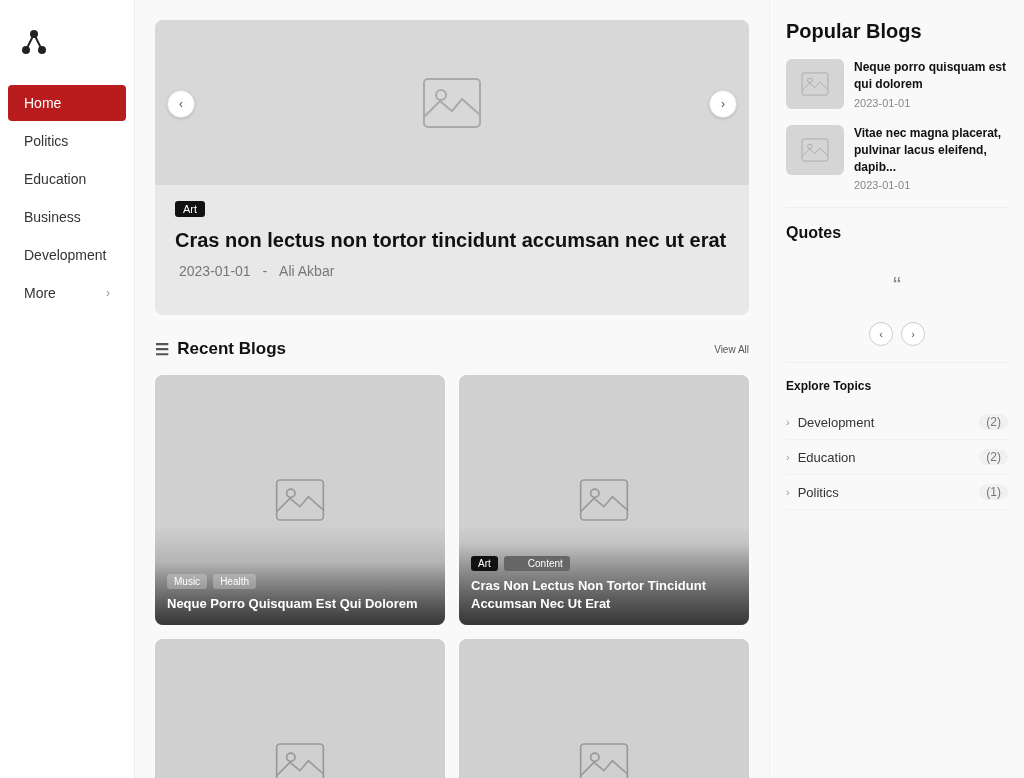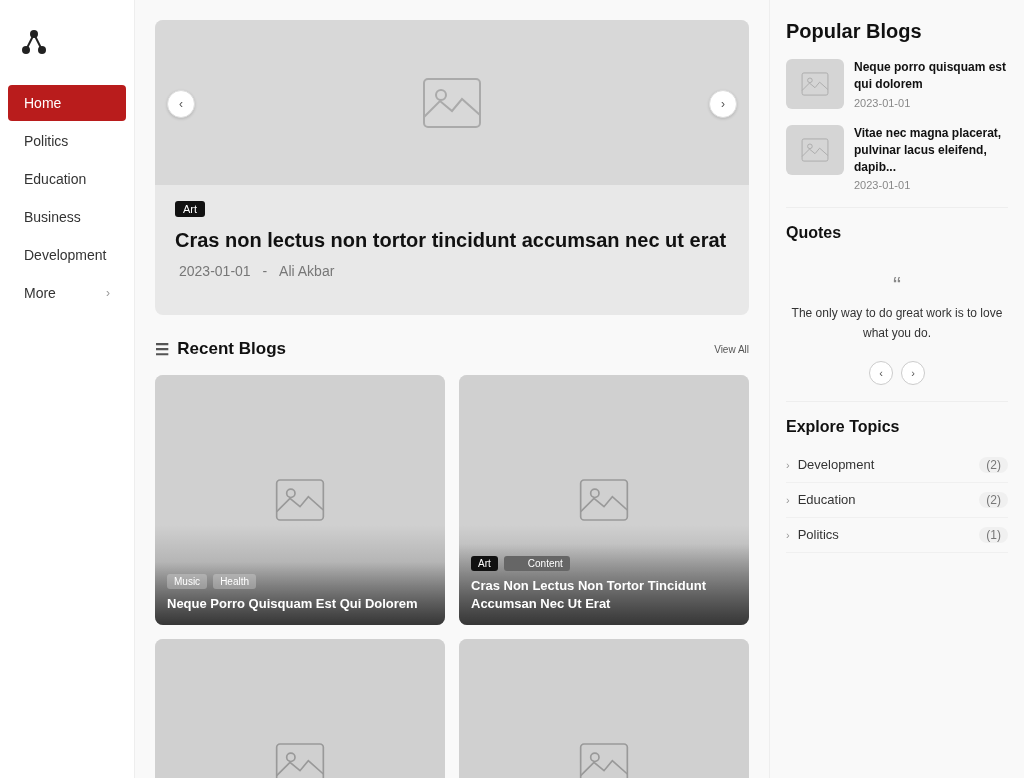--- a/index.html
+++ b/index.html
@@ -273,21 +273,21 @@
       border-radius: 50%;
       display: flex;
       align-items: center;
       justify-content: center;
       cursor: pointer;
       font-size: 11px;
       color: #555;
       background: #fff;
     }
     .explore-title {
-      font-size: 16px;
+      font-size: 12px;
       font-weight: 700;
       color: #111;
       margin-bottom: 12px;
     }
     .explore-item {
       display: flex;
       align-items: center;
       justify-content: space-between;
       padding: 9px 0;
       border-bottom: 1px solid #f0f0f0;
@@ -473,21 +473,20 @@
       </div>
     </div>
   </div>
 
   <div class="divider"></div>
 
   <div>
     <div class="quotes-title">Quotes</div>
     <div class="quote-box">
       <div class="quote-mark">“</div>
-      <div class="quote-text">The only way to do great work is to love what you do.</div>
     </div>
     <div class="quote-nav">
       <button class="quote-nav-btn">‹</button>
       <button class="quote-nav-btn">›</button>
     </div>
   </div>
 
   <div class="divider"></div>
 
   <div>

